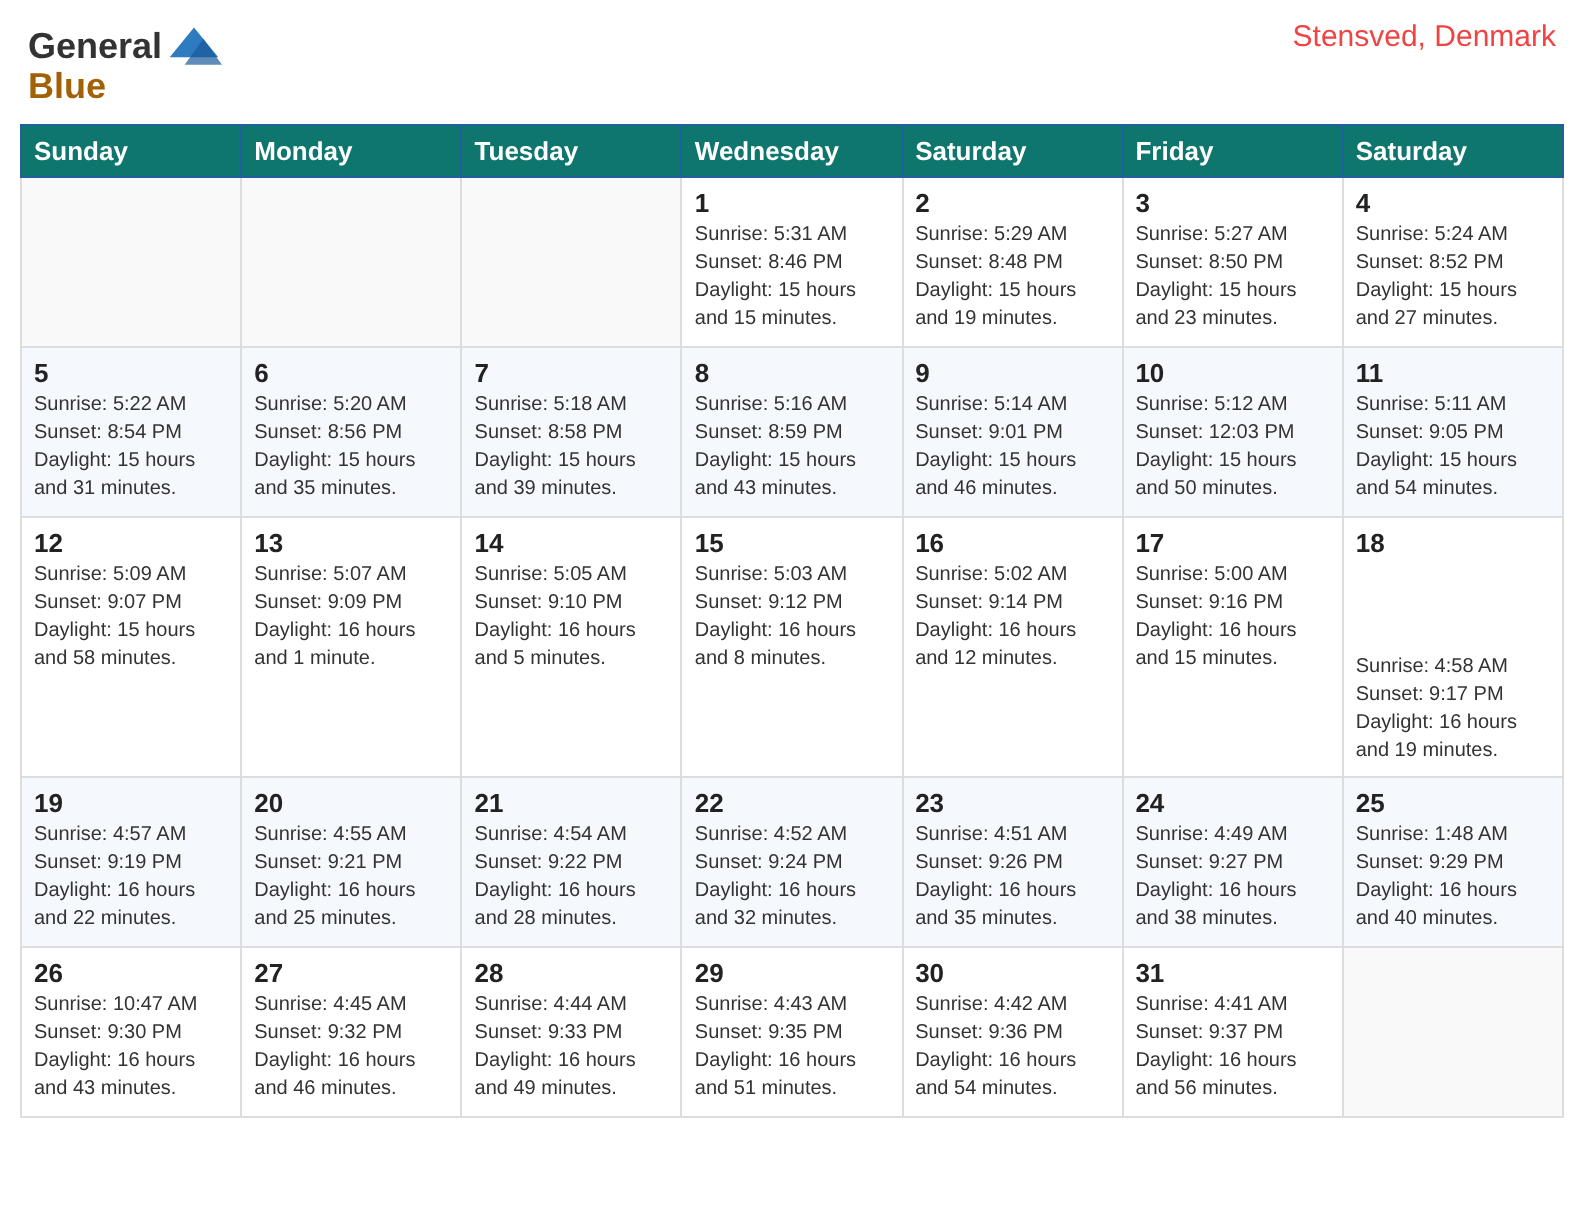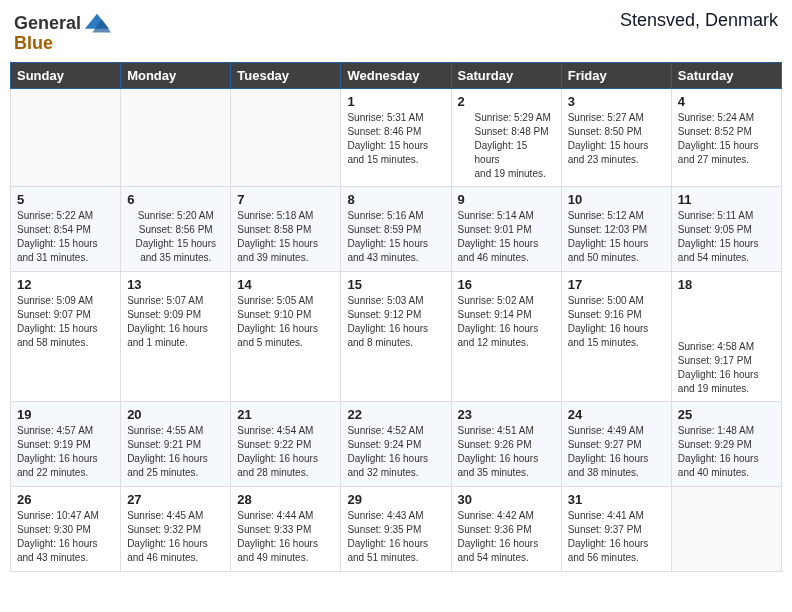--- a/index.html
+++ b/index.html
@@ -37,30 +37,30 @@
     .title-block {
       text-align: right;
     }
     .month-title {
       font-size: 36px;
       font-weight: bold;
       color: #222;
       line-height: 1.1;
     }
     .subtitle {
-      font-size: 18px;
-      color: #0f172a;
+      font-size: 15px;
+      color: #ef4444;
     }
     .calendar {
       width: 100%;
       border-collapse: collapse;
       border: 1px solid #ccc;
     }
     .calendar th {
-      background-color: #404040;
+      background-color: #0f766e;
       color: #fff;
       text-align: left;
       padding: 5px 6px;
       font-size: 13px;
       font-weight: bold;
       border: 1px solid #2060a0;
     }
     .calendar td {
       vertical-align: top;
       padding: 5px 6px;
@@ -129,21 +129,21 @@
         <td class="empty"></td>
         <td>
           <span class="day-number">1</span>
           <div class="day-info" style="white-space: pre-line;">Sunrise: 5:31 AM
 Sunset: 8:46 PM
 Daylight: 15 hours
 and 15 minutes.</div>
         </td>
         <td>
           <span class="day-number">2</span>
-          <div class="day-info" style="white-space: pre-line; margin-left: 17px;">Sunrise: 5:29 AM
+          <div class="day-info" style="white-space: pre-line;">Sunrise: 5:29 AM
 Sunset: 8:48 PM
 Daylight: 15 hours
 and 19 minutes.</div>
         </td>
         <td>
           <span class="day-number">3</span>
           <div class="day-info" style="white-space: pre-line;">Sunrise: 5:27 AM
 Sunset: 8:50 PM
 Daylight: 15 hours
 and 23 minutes.</div>
@@ -159,21 +159,21 @@
       <tr>
         <td>
           <span class="day-number">5</span>
           <div class="day-info" style="white-space: pre-line;">Sunrise: 5:22 AM
 Sunset: 8:54 PM
 Daylight: 15 hours
 and 31 minutes.</div>
         </td>
         <td>
           <span class="day-number">6</span>
-          <div class="day-info" style="white-space: pre-line; text-align: center;">Sunrise: 5:20 AM
+          <div class="day-info" style="white-space: pre-line;">Sunrise: 5:20 AM
 Sunset: 8:56 PM
 Daylight: 15 hours
 and 35 minutes.</div>
         </td>
         <td>
           <span class="day-number">7</span>
           <div class="day-info" style="white-space: pre-line;">Sunrise: 5:18 AM
 Sunset: 8:58 PM
 Daylight: 15 hours
 and 39 minutes.</div>

